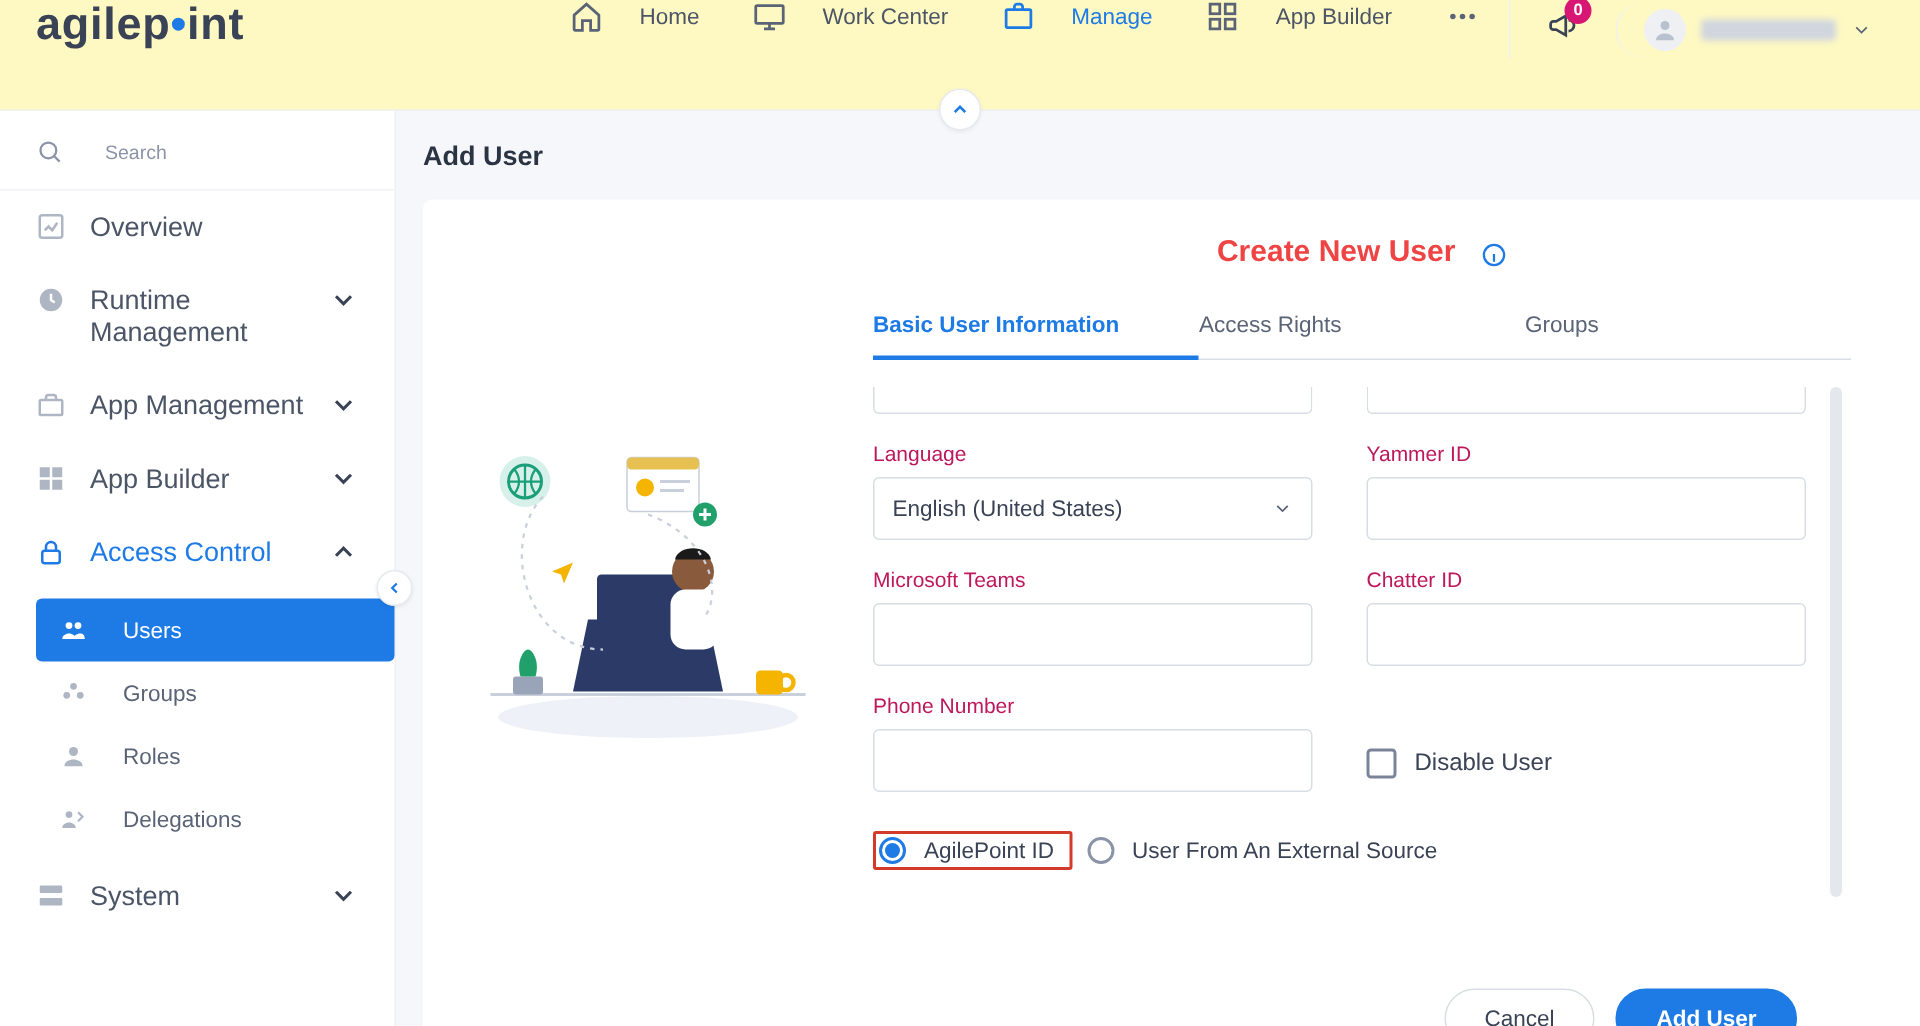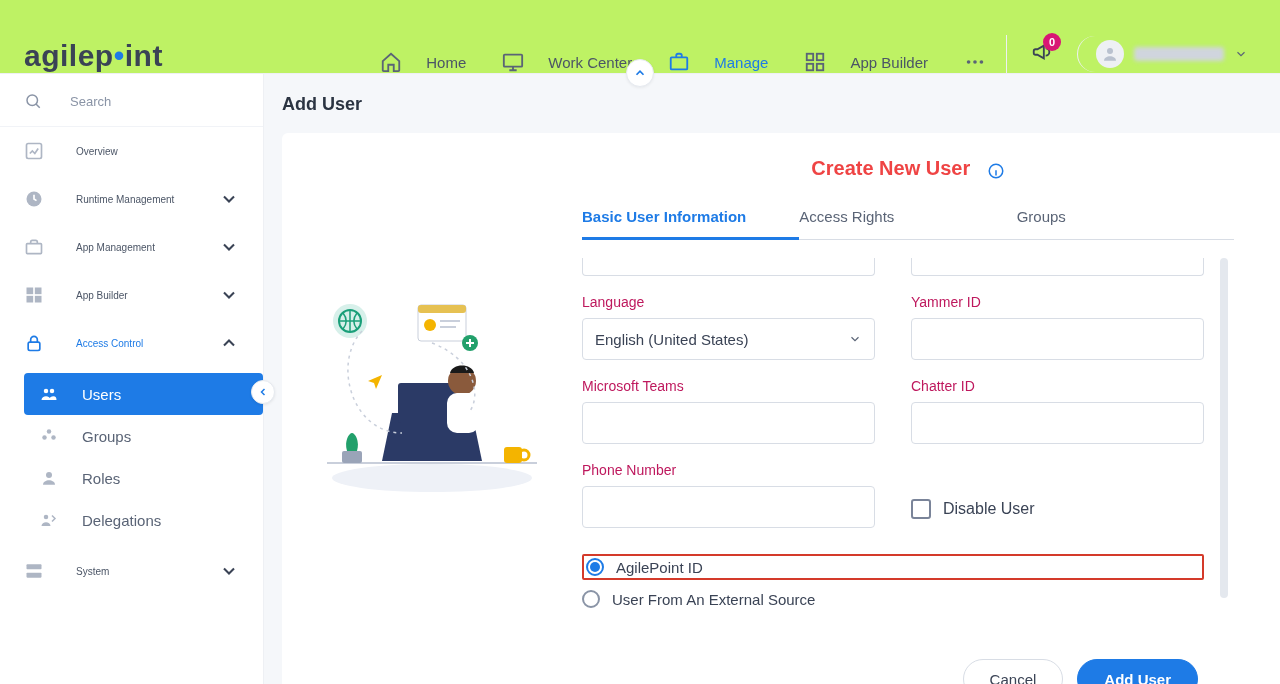--- a/index.html
+++ b/index.html
@@ -7,21 +7,21 @@
     --blue-dark:#0a4fa6;
     --text:#3a4355;
     --muted:#8a94a6;
     --border:#d8dde5;
     --bg:#f5f7fa;
     --sidebar-w:264px;
   }
   *{box-sizing:border-box;font-family:Arial,Helvetica,sans-serif}
   body{margin:0;background:#fff;color:var(--text);width:1280px;height:684px;overflow:hidden}
   
-  .topbar{height:74px;border-bottom:1px solid #eef0f4;display:flex;align-items:flex-end;padding:0 24px;position:relative;background:#bef264;z-index:5}
+  .topbar{height:74px;border-bottom:1px solid #eef0f4;display:flex;align-items:flex-start;padding:0 24px;position:relative;background:#fef9c3;z-index:5}
   .logo{font-size:30px;font-weight:700;letter-spacing:.5px}
   .logo .dot{color:var(--blue)}
   .topnav{display:flex;gap:36px;margin-left:auto;margin-right:20px;align-items:center}
   .topnav-item{display:flex;align-items:center;gap:24px;font-size:15px;color:#4b5566;cursor:pointer}
   .topnav-item.active{color:var(--blue)}
   .topnav-item svg{width:22px;height:22px}
   .top-actions{display:flex;align-items:center;gap:12px;padding-left:18px;border-left:1px solid #eef0f4}
   .bell-wrap{position:relative;padding:6px}
   .badge{position:absolute;top:-2px;right:-2px;background:#d81774;color:#fff;border-radius:10px;min-width:18px;height:18px;font-size:11px;display:flex;align-items:center;justify-content:center;font-weight:700}
   .user-chip{display:flex;align-items:center;gap:10px;padding:4px 8px;border-radius:20px;border-left:1px solid #eef0f4;padding-left:18px;margin-left:6px}
@@ -29,21 +29,21 @@
   .username-blur{width:90px;height:14px;background:#d0d5de;border-radius:3px;filter:blur(2px)}
   .chevron-up-tab{position:absolute;left:50%;transform:translateX(-50%);bottom:-14px;width:28px;height:28px;background:#fff;border:1px solid #e6eaf0;border-radius:50%;display:flex;align-items:center;justify-content:center;box-shadow:0 1px 3px rgba(0,0,0,.06)}
 
   
   .shell{display:flex;height:calc(100% - 74px)}
   .sidebar{width:var(--sidebar-w);border-right:1px solid #eef0f4;background:#fff;position:relative}
   .main{flex:1;background:var(--bg);padding:16px 0 0 18px;overflow:hidden;position:relative}
 
   
   .search-row{display:flex;align-items:center;gap:28px;padding:18px 24px 16px;color:var(--muted);font-size:13px;border-bottom:1px solid #f1f3f7}
-  .side-item{display:flex;align-items:center;gap:32px;padding:14px 24px;font-size:10px;color:#4b5566;cursor:pointer}
+  .side-item{display:flex;gap:16px;padding:14px 24px;font-size:18px;color:#4b5566;cursor:pointer}
   .side-item.active{color:var(--blue)}
   .side-item .chev{margin-left:auto}
   .side-sub{margin:6px 0 6px 24px}
   .side-sub-item{display:flex;align-items:center;gap:24px;padding:12px 16px;font-size:15px;color:#5a6476;cursor:pointer;border-radius:4px}
   .side-sub-item.selected{background:var(--blue);color:#fff}
   .side-sub-item svg{width:18px;height:18px}
   .side-item svg{width:20px;height:20px}
   .collapse-btn{position:absolute;top:306px;right:-12px;width:24px;height:24px;background:#fff;border:1px solid #e6eaf0;border-radius:50%;display:flex;align-items:center;justify-content:center;box-shadow:0 1px 3px rgba(0,0,0,.08);z-index:4}
 
   
@@ -63,21 +63,21 @@
 
   .form-scroll{flex:1;overflow:hidden;position:relative;margin-top:18px}
   .form-grid{display:grid;grid-template-columns:1fr 1fr;gap:18px 36px;padding-right:30px}
   .field label{display:block;font-size:14px;color:#be185d;margin-bottom:8px}
   .input, .select{width:100%;height:42px;border:1px solid var(--border);border-radius:4px;padding:0 12px;font-size:15px;background:#fff;color:#3a4355}
   .select{display:flex;align-items:center;justify-content:space-between;cursor:pointer}
   .ghost-input{width:100%;height:30px;border:1px solid var(--border);border-top:none;border-radius:0 0 4px 4px;margin-top:-12px}
   .full{grid-column:1 / -1}
   .check-row{display:flex;align-items:center;gap:12px;padding-top:28px}
   .checkbox{width:20px;height:20px;border:2px solid #7a8499;border-radius:3px}
-  .radio-group{display:flex;flex-direction:column;gap:10px;margin-top:8px}
+  .radio-group{display:flex;flex-direction:row;gap:10px;margin-top:8px}
   .radio-row{display:flex;align-items:center;gap:12px;font-size:15px}
   .radio{width:18px;height:18px;border:2px solid var(--blue);border-radius:50%;display:flex;align-items:center;justify-content:center}
   .radio.off{border-color:#8a94a6}
   .radio .dot{width:10px;height:10px;border-radius:50%;background:var(--blue)}
   .highlight-box{border:2px solid #d43a2a;padding:2px 10px 2px 2px;display:inline-flex;align-items:center;gap:12px;border-radius:2px}
   .scrollbar-fake{position:absolute;right:6px;top:0;width:8px;height:340px;background:#e4e8ee;border-radius:4px}
 
   .footer{display:flex;justify-content:flex-end;gap:14px;padding:18px 36px 0 0}
   .btn{height:40px;border-radius:20px;padding:0 26px;font-size:15px;border:1px solid var(--border);background:#fff;color:#3a4355;cursor:pointer;display:flex;align-items:center}
   .btn.primary{background:var(--blue);color:#fff;border-color:var(--blue);font-weight:600}

